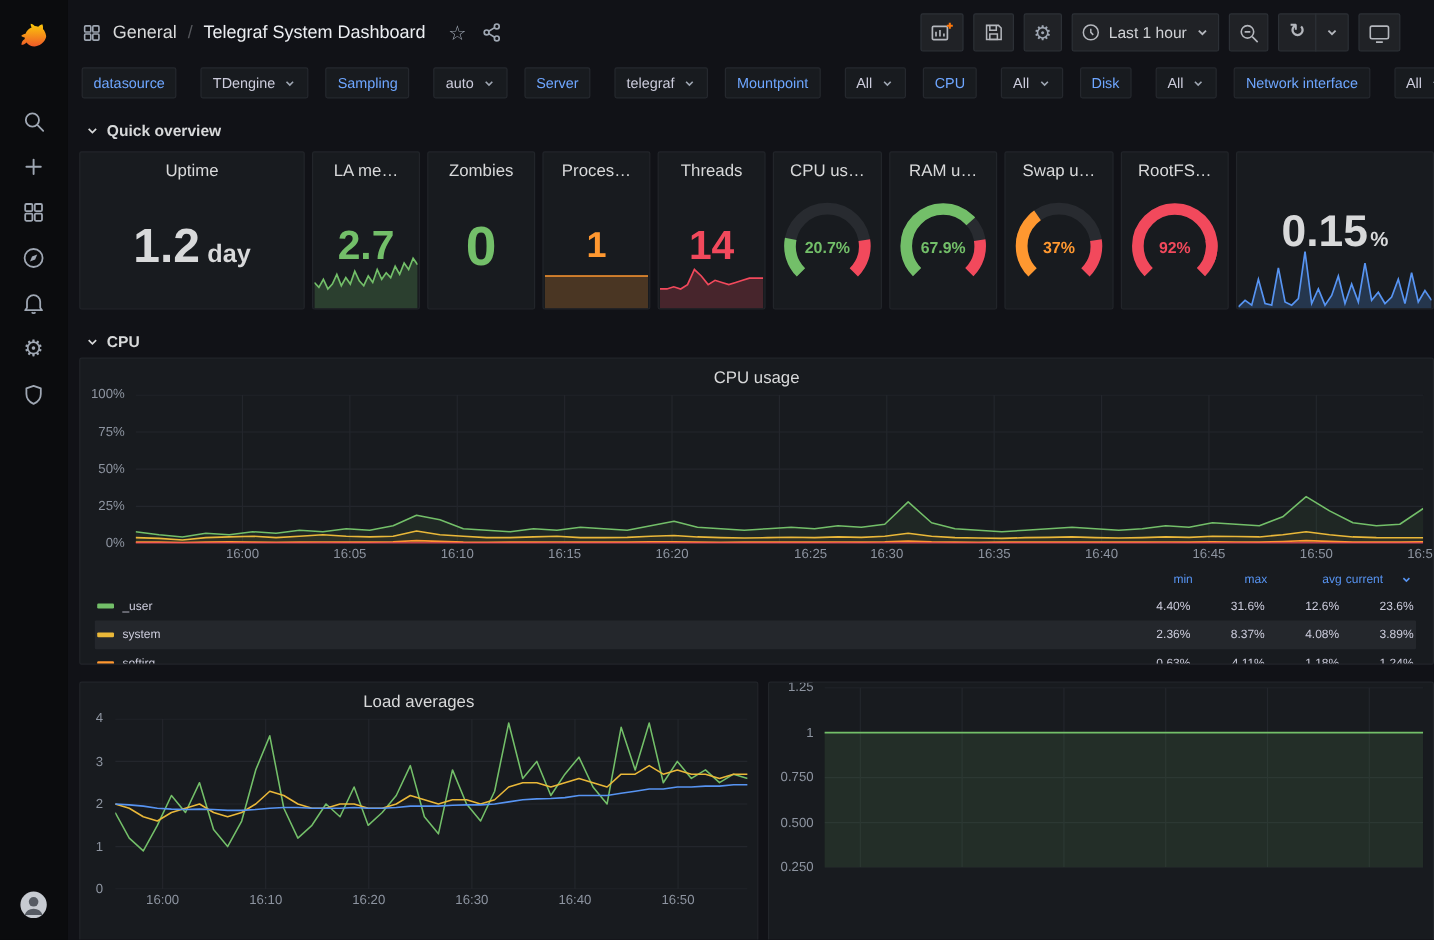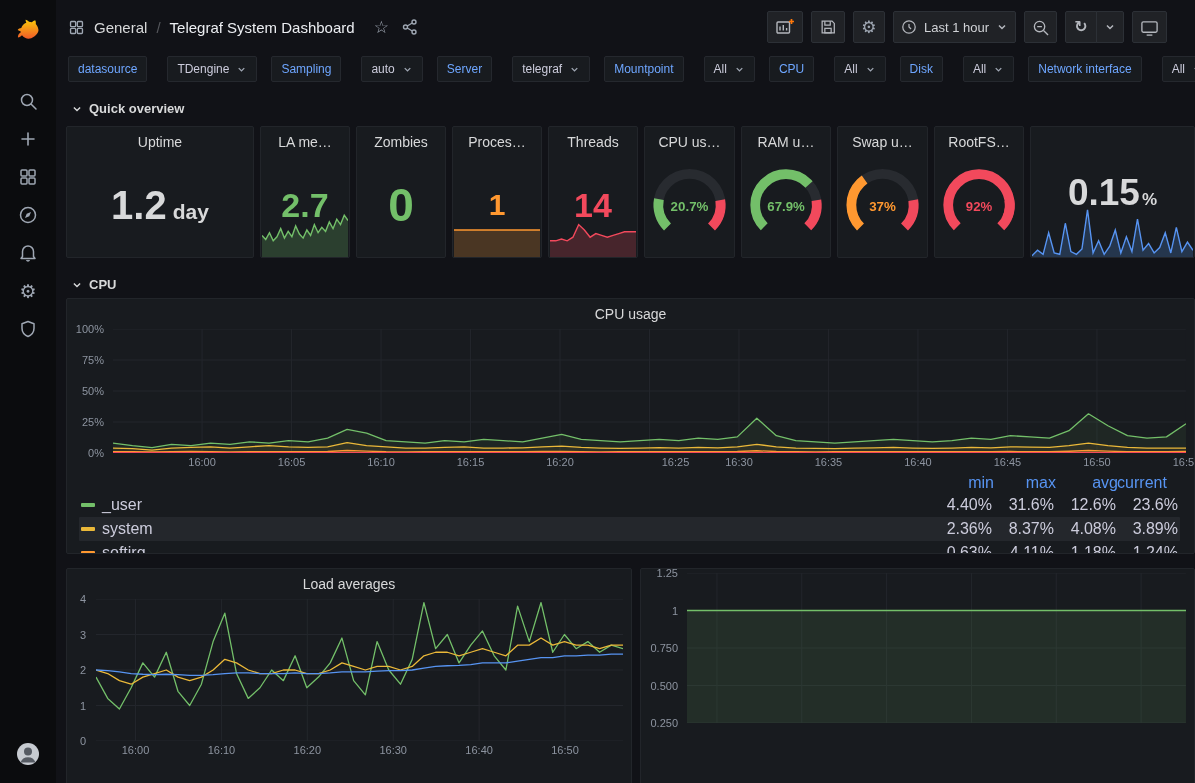--- a/index.html
+++ b/index.html
@@ -69,21 +69,21 @@
   .yaxis{position:absolute;left:0;top:0;bottom:0;width:38px}
   .yaxis span{position:absolute;right:7px;transform:translateY(-50%);font-size:11px;color:#8d94a0;white-space:nowrap}
   .plot{position:absolute;left:40px;right:0;top:0;bottom:0;cursor:crosshair}
   .xaxis{position:relative;height:18px;margin:0 8px 0 46px}
   .xaxis span{position:absolute;top:3px;transform:translateX(-50%);font-size:11px;color:#8d94a0;white-space:nowrap}
   .narrow .yaxis{width:20px}
   .narrow .plot{left:23px}
   .xaxis.narrow-x{margin-left:29px}
 
   
-  .legend{margin:2px 14px 0 12px;font-size:16px}
+  .legend{margin:2px 14px 0 12px;font-size:10px}
   .lg-head{display:flex;align-items:center;height:20px}
   .lg-row{display:flex;align-items:center;height:24px;border-radius:1px;padding:0 2px}
   .lg-row.hl{background:rgba(204,204,220,0.07)}
   .lg-name{flex:1;color:#ccccdc;cursor:pointer}
   .lg-col{width:62px;text-align:right;color:#ccccdc}
   .lg-h{color:#5794F2;font-weight:500;cursor:pointer}
   .lg-cur{display:flex;align-items:center;justify-content:center;gap:14px}
   .swatch{width:14px;height:4px;border-radius:1px;margin-right:7px;flex:0 0 auto}
 
   

